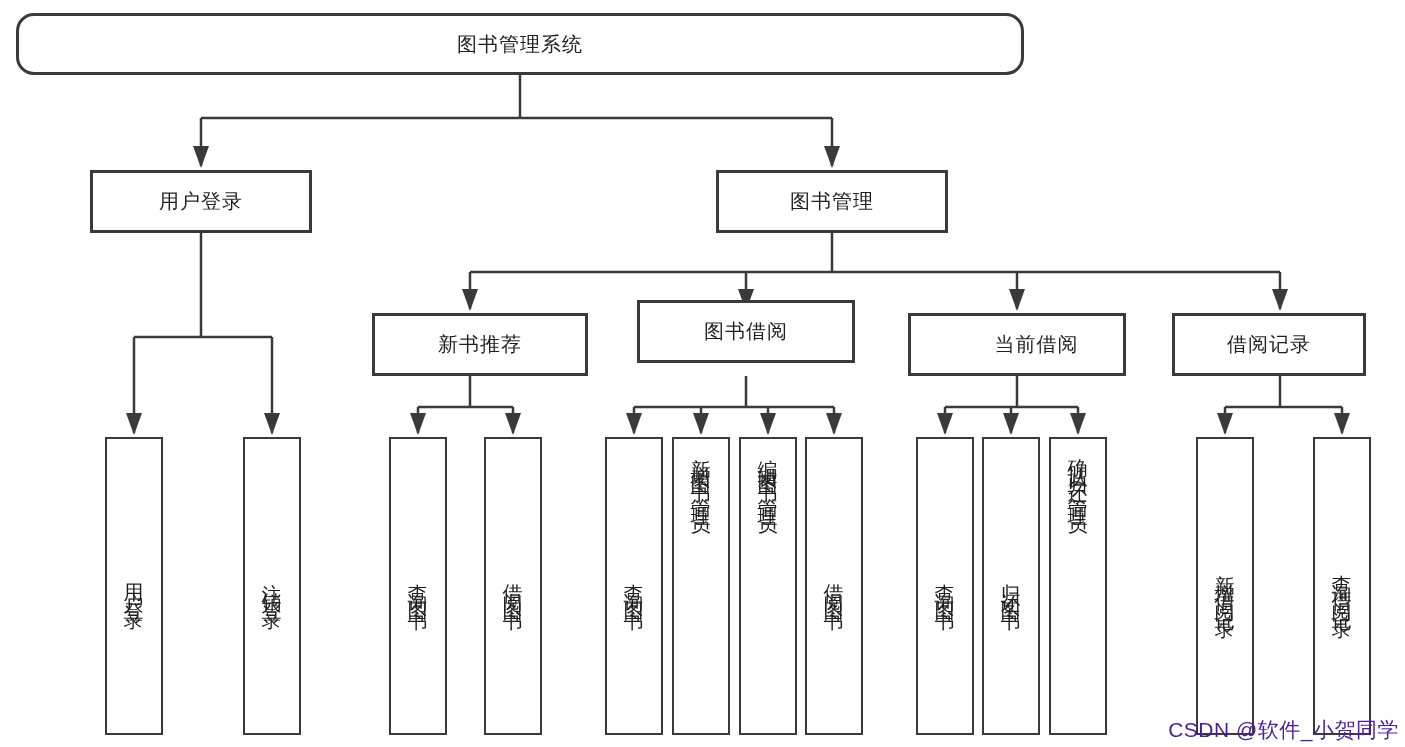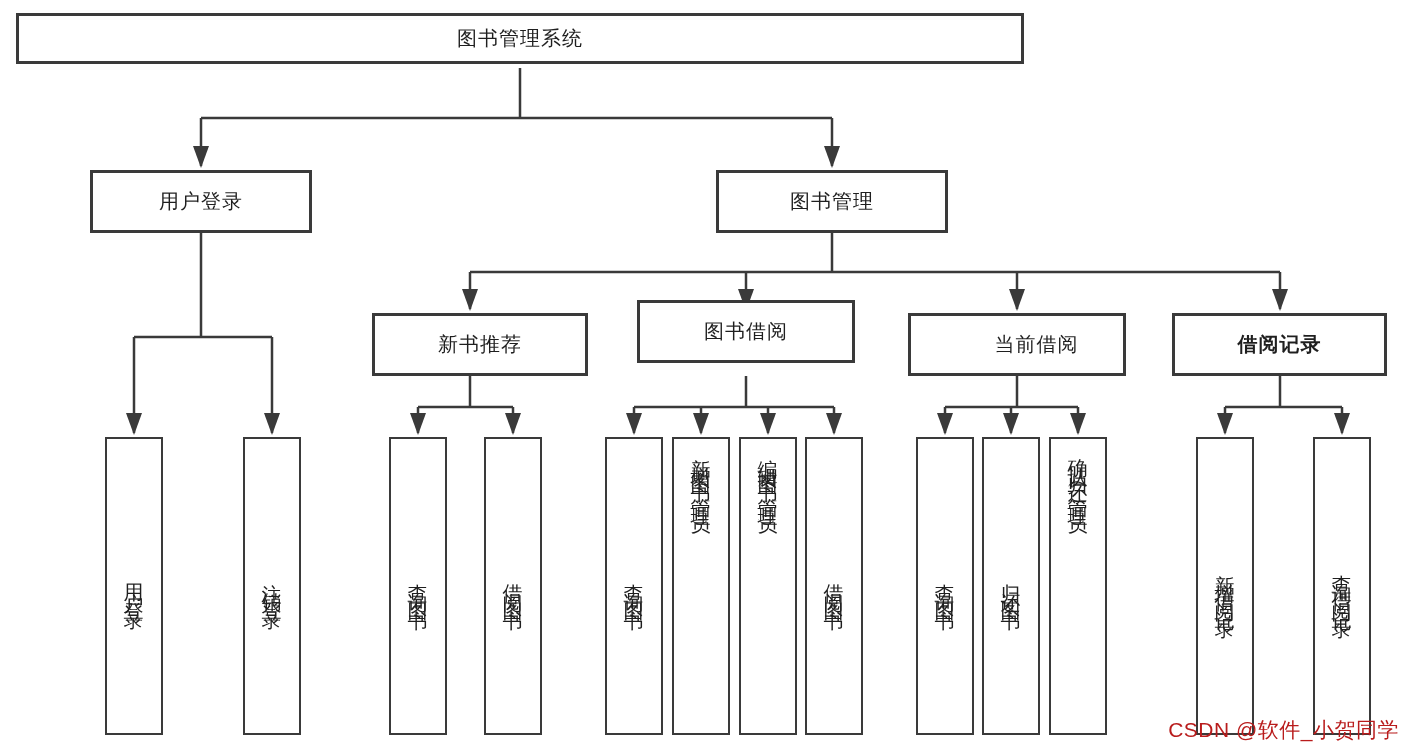--- a/index.html
+++ b/index.html
@@ -5,36 +5,36 @@
   html,body{margin:0;padding:0;background:#ffffff;}
   body{font-family:"Liberation Sans","DejaVu Sans",sans-serif;}
   #canvas{position:relative;width:1405px;height:747px;background:#ffffff;overflow:hidden;}
   #wires{position:absolute;left:0;top:0;width:1405px;height:747px;}
   .hbox{
     position:absolute;height:63px;box-sizing:border-box;
     border:3px solid #3a3a3a;background:#ffffff;
     display:flex;align-items:center;justify-content:center;
     font-size:20px;color:#1f1f1f;letter-spacing:1px;white-space:nowrap;
   }
-  .hbox.root{height:51px;}
+  .hbox.root{height:62px;border-radius:18px;}
   .vbox{
     position:absolute;top:437px;width:58px;height:298px;box-sizing:border-box;
     border:2.5px solid #3a3a3a;background:#ffffff;
     display:flex;align-items:center;justify-content:center;
   }
   .vbox span{
     writing-mode:vertical-rl;text-orientation:mixed;
     font-size:20px;color:#1f1f1f;letter-spacing:9px;line-height:1;
     white-space:nowrap;
   }
   .vbox.long{align-items:flex-start;}
   .vbox.long span{padding-top:4px;letter-spacing:8px;}
   .watermark{
     position:absolute;right:6px;top:716px;
-    font-size:21px;color:#b91c1c;letter-spacing:0.5px;white-space:nowrap;
+    font-size:21px;color:#4c1d95;letter-spacing:0.5px;white-space:nowrap;
   }
 </style>
 </head>
 <body>
 
 <div id="canvas">
 
   <svg id="wires" viewBox="0 0 1405 747" xmlns="http://www.w3.org/2000/svg">
     <defs>
       <marker id="arrow" markerUnits="userSpaceOnUse" markerWidth="22" markerHeight="16" refX="20" refY="8" orient="auto">
@@ -76,21 +76,21 @@
   </svg>
 
   <div class="hbox root" style="left:16px;top:13px;width:1008px;">图书管理系统</div>
 
   <div class="hbox" style="left:90px;top:170px;width:222px;">用户登录</div>
   <div class="hbox" style="left:716px;top:170px;width:232px;">图书管理</div>
 
   <div class="hbox" style="left:362px;top:313px;width:216px;margin-left:10px;">新书推荐</div>
   <div class="hbox" style="left:637px;top:300px;width:218px;">图书借阅</div>
   <div class="hbox" style="left:908px;top:313px;width:218px;padding-left:39px;">当前借阅</div>
-  <div class="hbox" style="left:1172px;top:313px;width:215px;font-weight:bold;">借阅记录</div>
+  <div class="hbox" style="left:1172px;top:313px;width:194px;">借阅记录</div>
 
   <div class="vbox" style="left:105px;">
     <span>用户登录</span>
   </div>
   <div class="vbox" style="left:243px;">
     <span>注销登录</span>
   </div>
 
   <div class="vbox" style="left:389px;">
     <span>查询图书</span>

